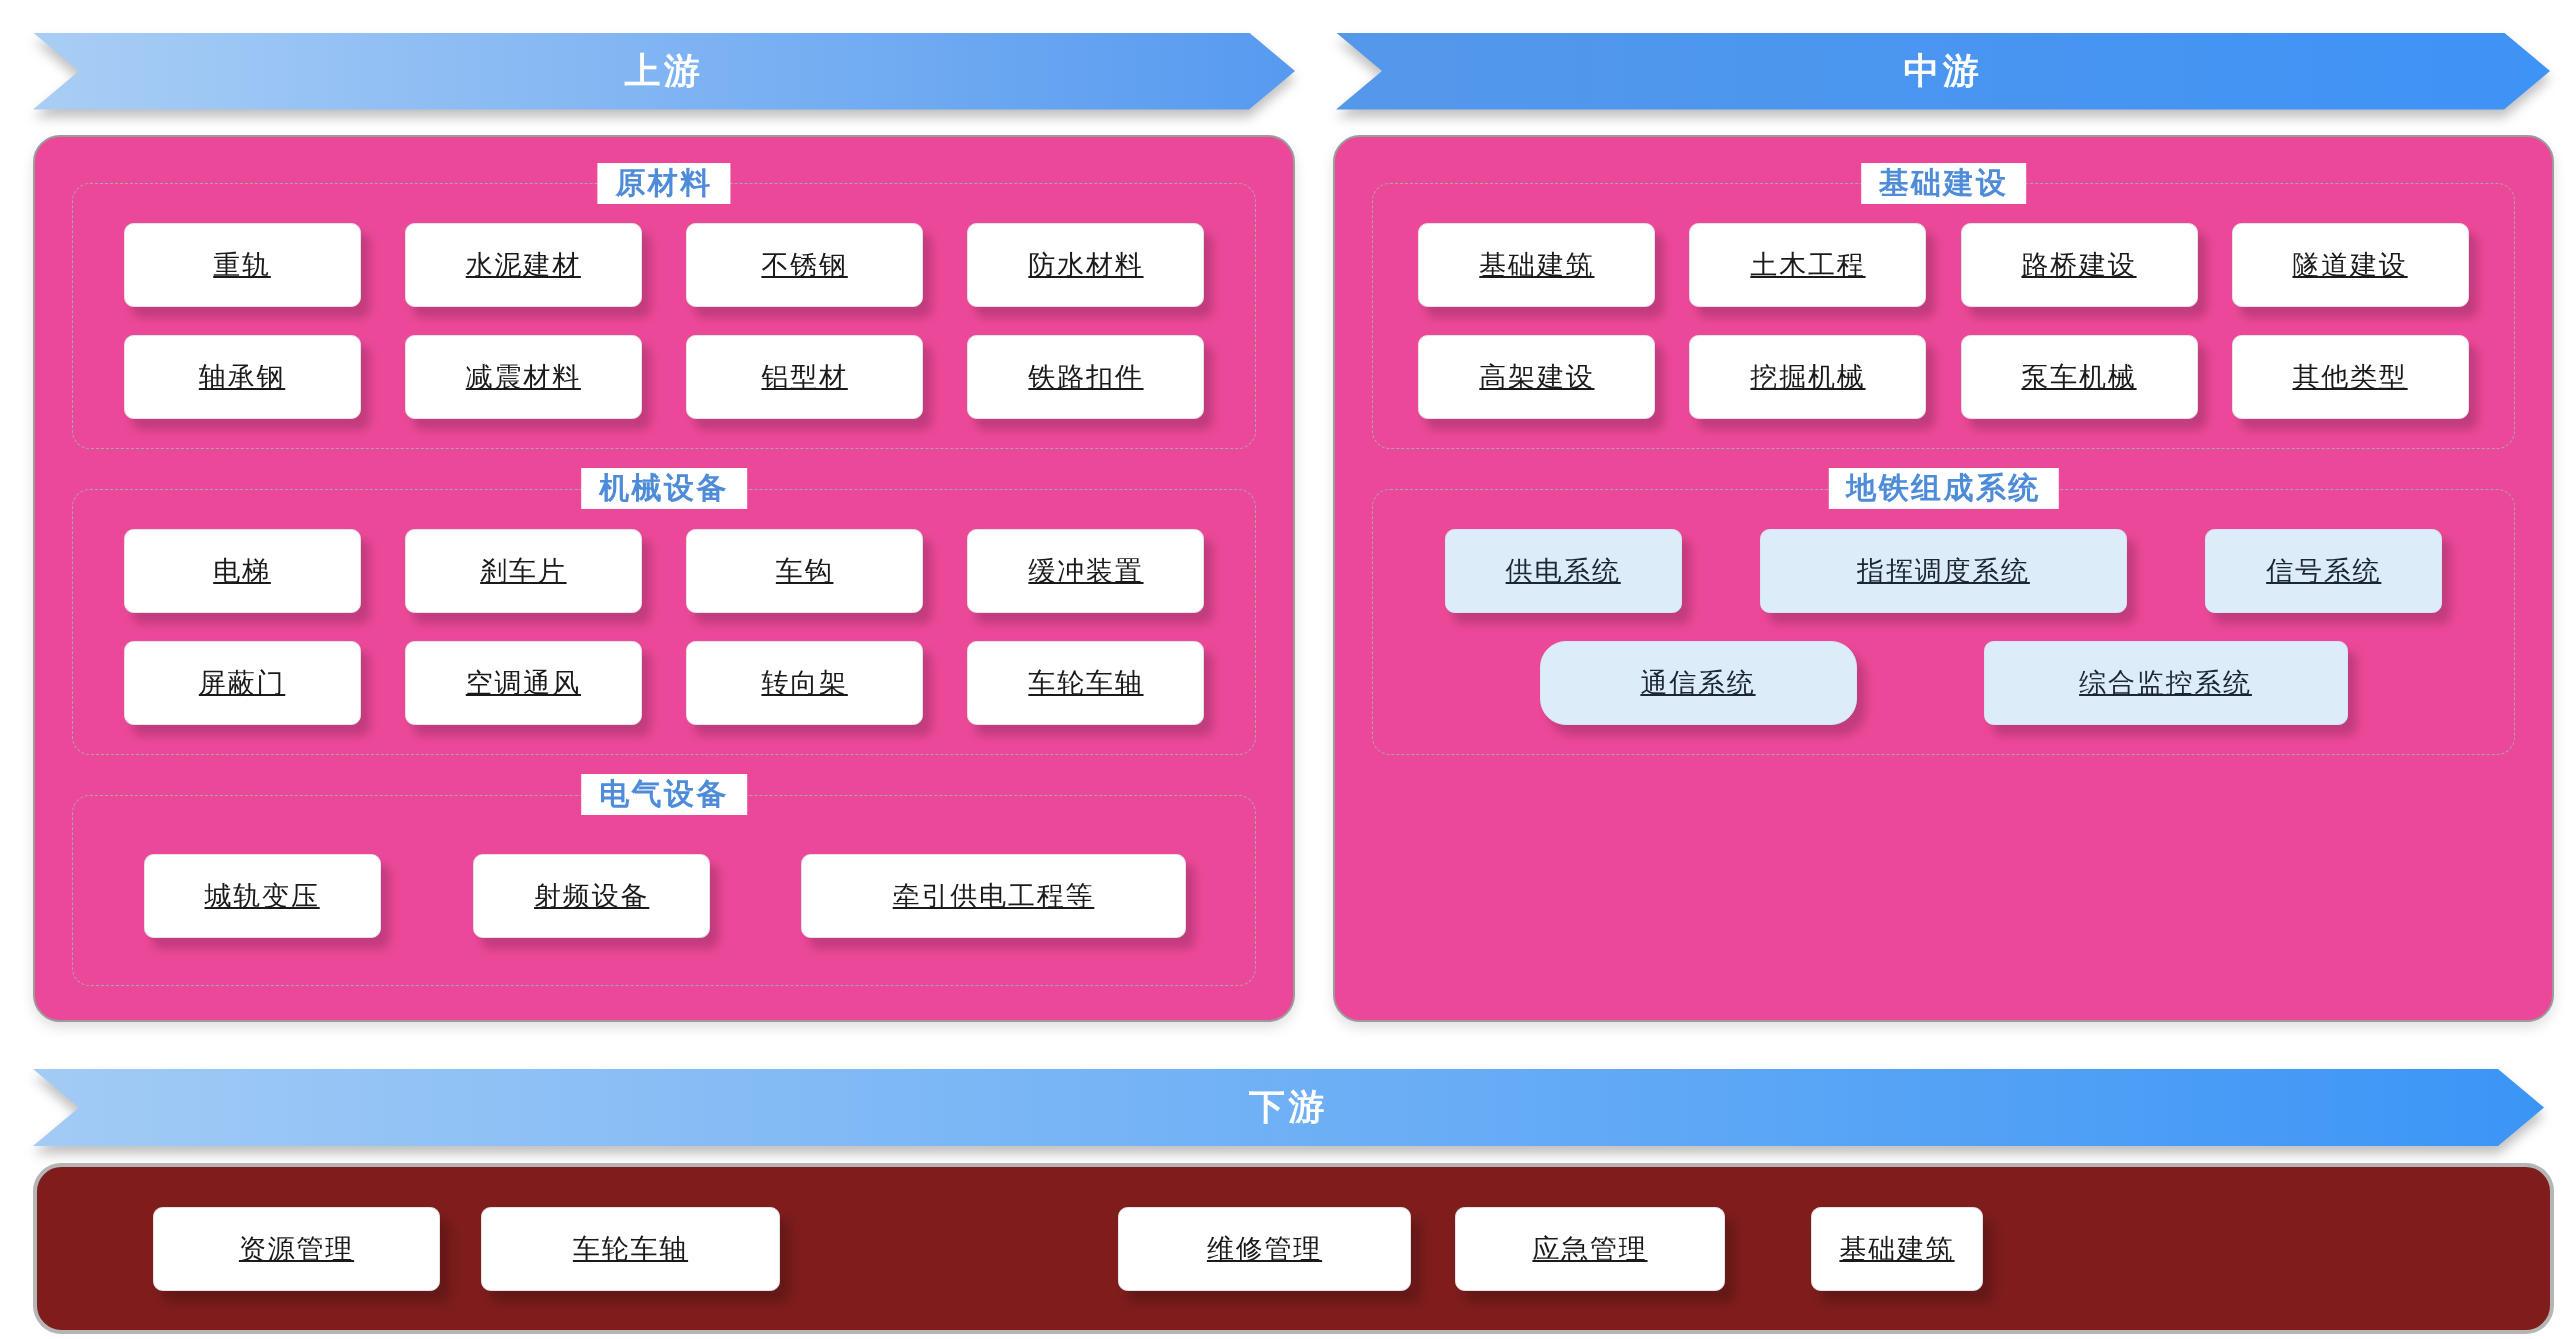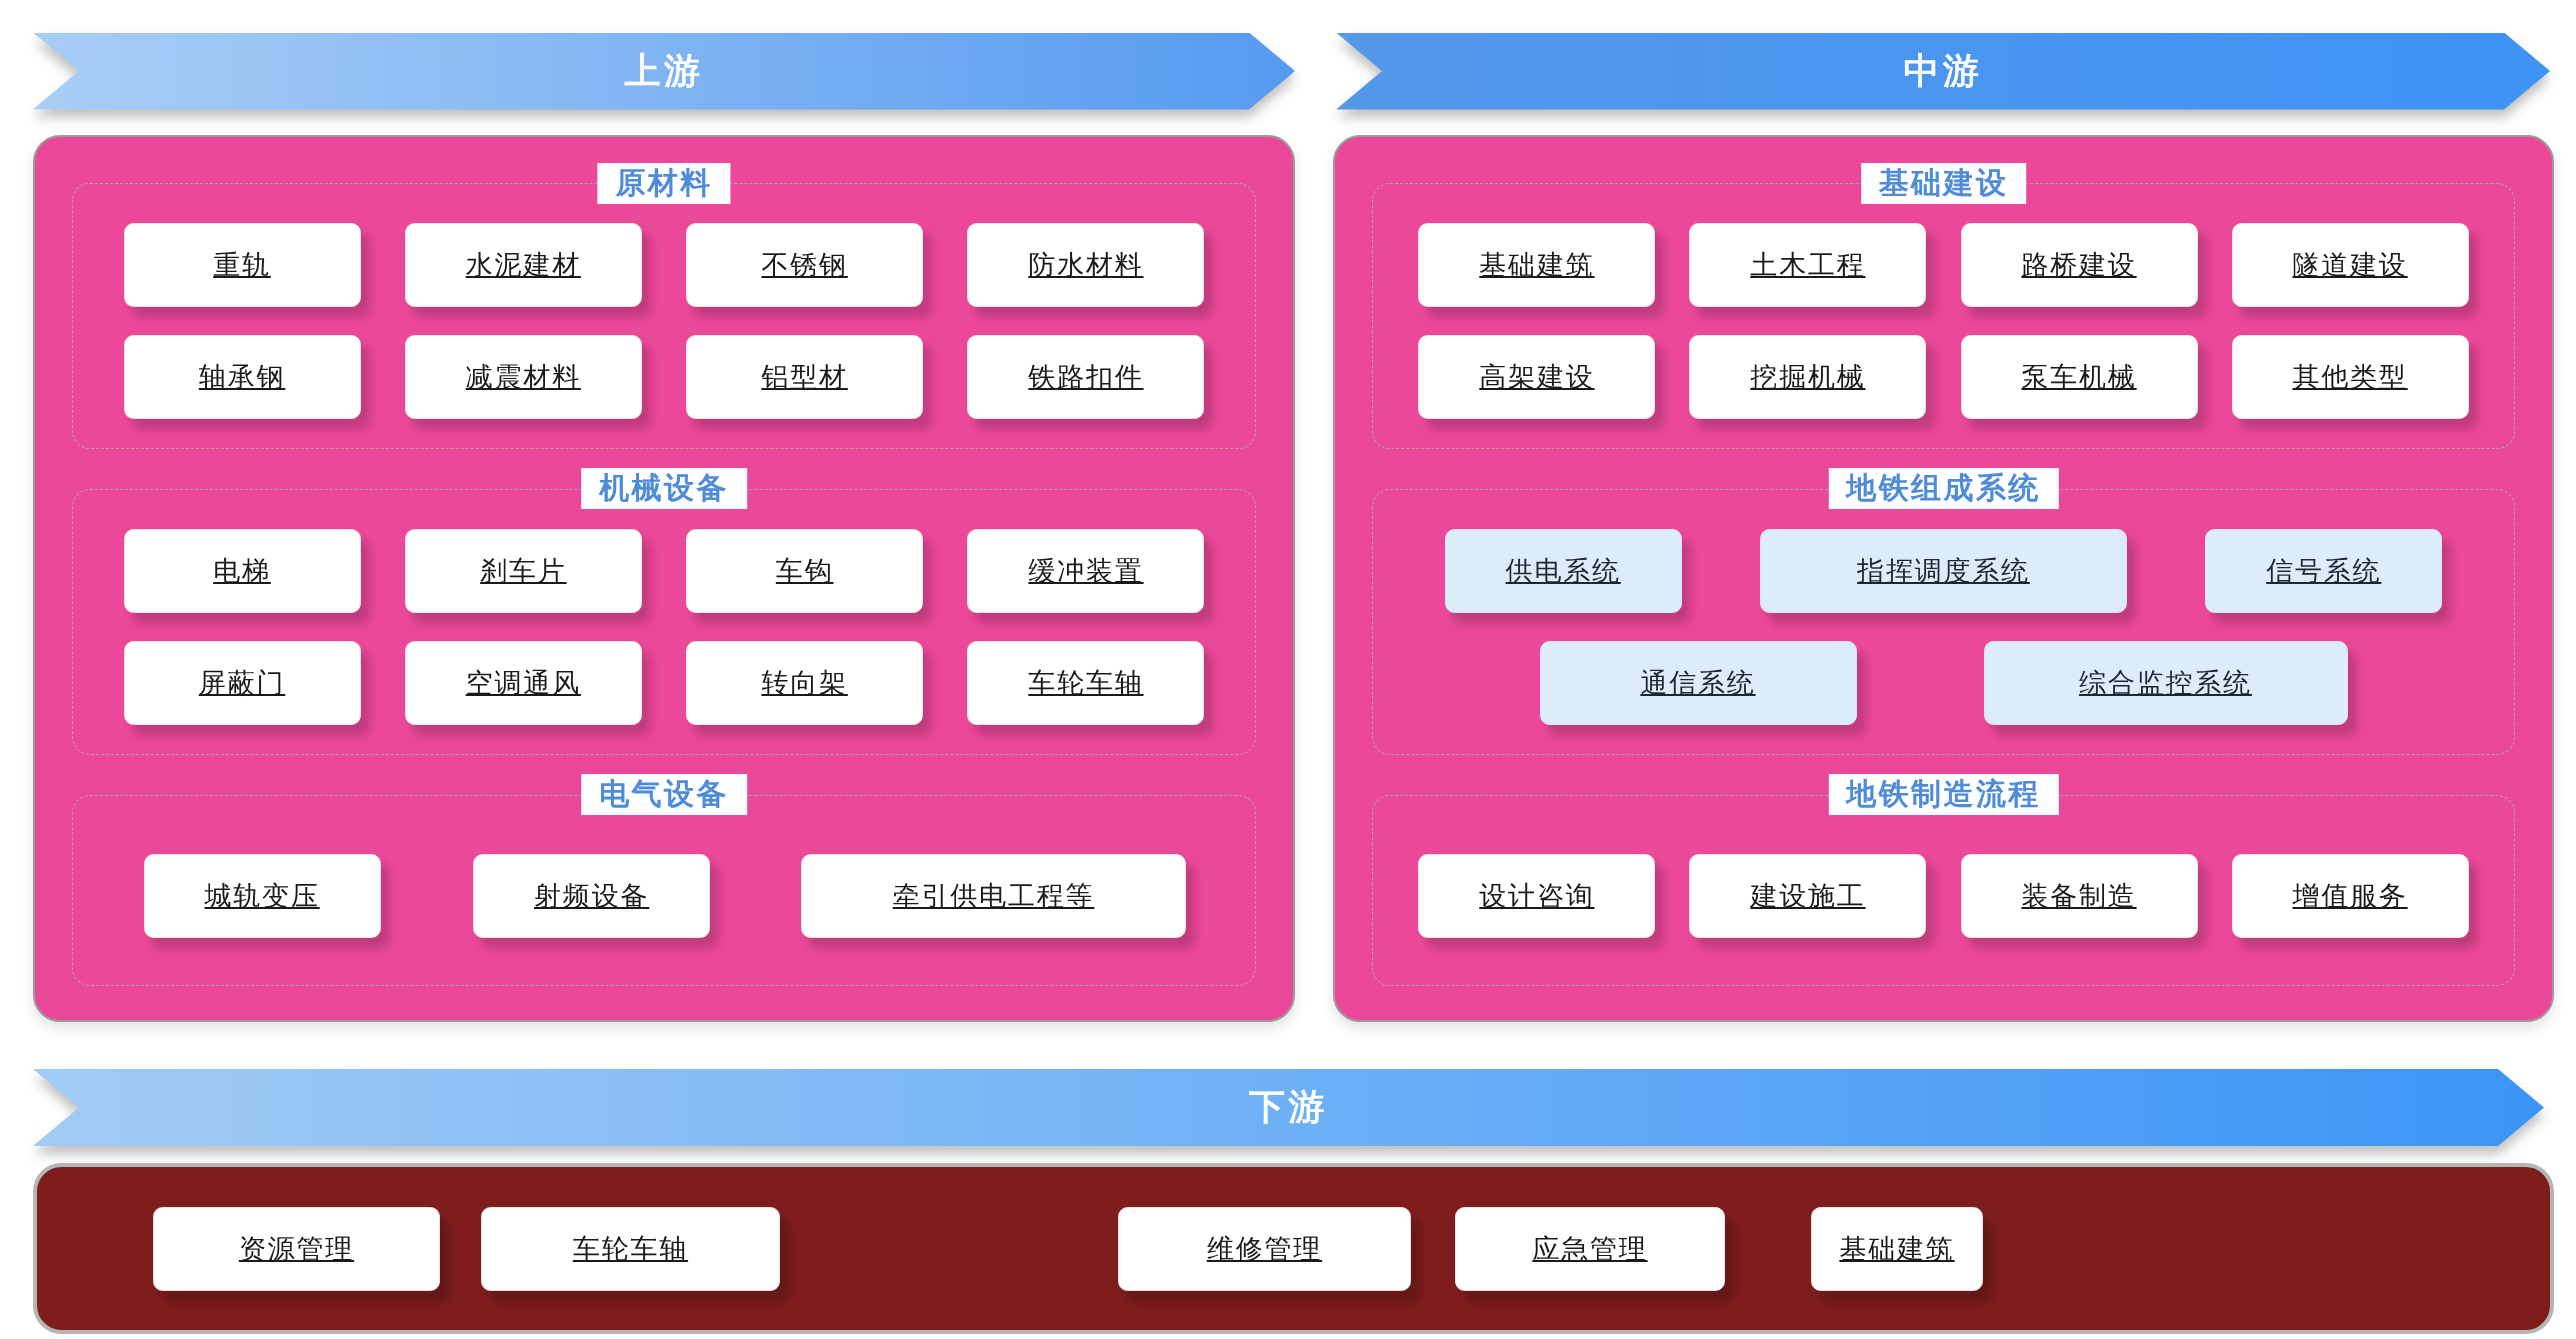--- a/index.html
+++ b/index.html
@@ -44,21 +44,21 @@
 
   
   .chip{height:84px;min-width:237px;padding:0 25px;background:#fff;
     border:1.2px solid var(--chip-border);border-radius:9.5px;
     display:flex;align-items:center;justify-content:center;
     font-size:27px;color:var(--chip-text);letter-spacing:1.8px;white-space:nowrap;
     box-shadow:8.3px 10.7px 9.5px rgba(0,0,0,.18);text-decoration:underline;}
   .chip.hl{background:var(--hl-bg);border-color:var(--hl-border);color:var(--hl-text);}
   .w-lg{min-width:385px;}
   .w-md{min-width:367px;}
-  .w-sm{min-width:317px;}
+  .w-sm{min-width:317px;border-radius:26px;}
   .w-sm2{min-width:364px;}
 
   .row4{display:grid;grid-template-columns:repeat(4,1fr);justify-items:center;}
   .row3{display:grid;grid-template-columns:1fr 1.05fr 1.45fr;justify-items:center;}
   .row3b{display:grid;grid-template-columns:1fr 1.35fr 1fr;justify-items:center;}
   .row2c{display:flex;justify-content:center;gap:127px;}
 
   
   #panel-down{position:absolute;left:33px;top:1163px;width:2521px;height:171px;
     background:#7f1d1d;border:4.1px solid var(--bottom-panel-border);border-radius:28.4px;
@@ -155,29 +155,20 @@
         <div class="chip hl">供电系统</div>
         <div class="chip hl w-md">指挥调度系统</div>
         <div class="chip hl">信号系统</div>
       </div>
       <div class="row2c">
         <div class="chip hl w-sm">通信系统</div>
         <div class="chip hl w-sm2">综合监控系统</div>
       </div>
     </section>
 
-    <section class="sec short">
-      <div class="sec-title">地铁制造流程</div>
-      <div class="row4">
-        <div class="chip">设计咨询</div>
-        <div class="chip">建设施工</div>
-        <div class="chip">装备制造</div>
-        <div class="chip">增值服务</div>
-      </div>
-    </section>
 
   </div>
 
   <div class="banner-wrap" id="banner-down">
     <div class="banner">
       <span class="banner-label">下游</span>
     </div>
   </div>
 
   <div id="panel-down">

